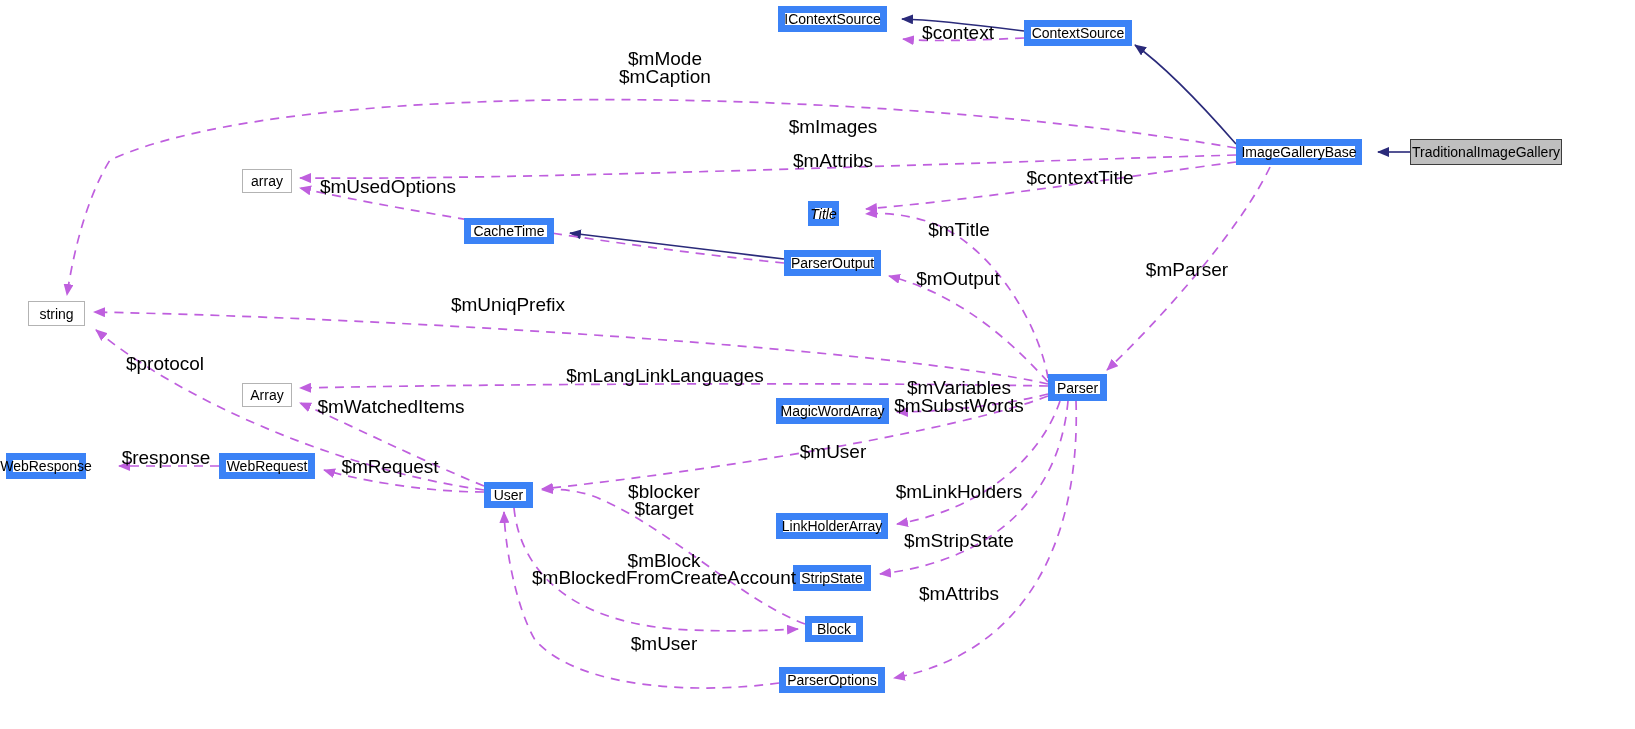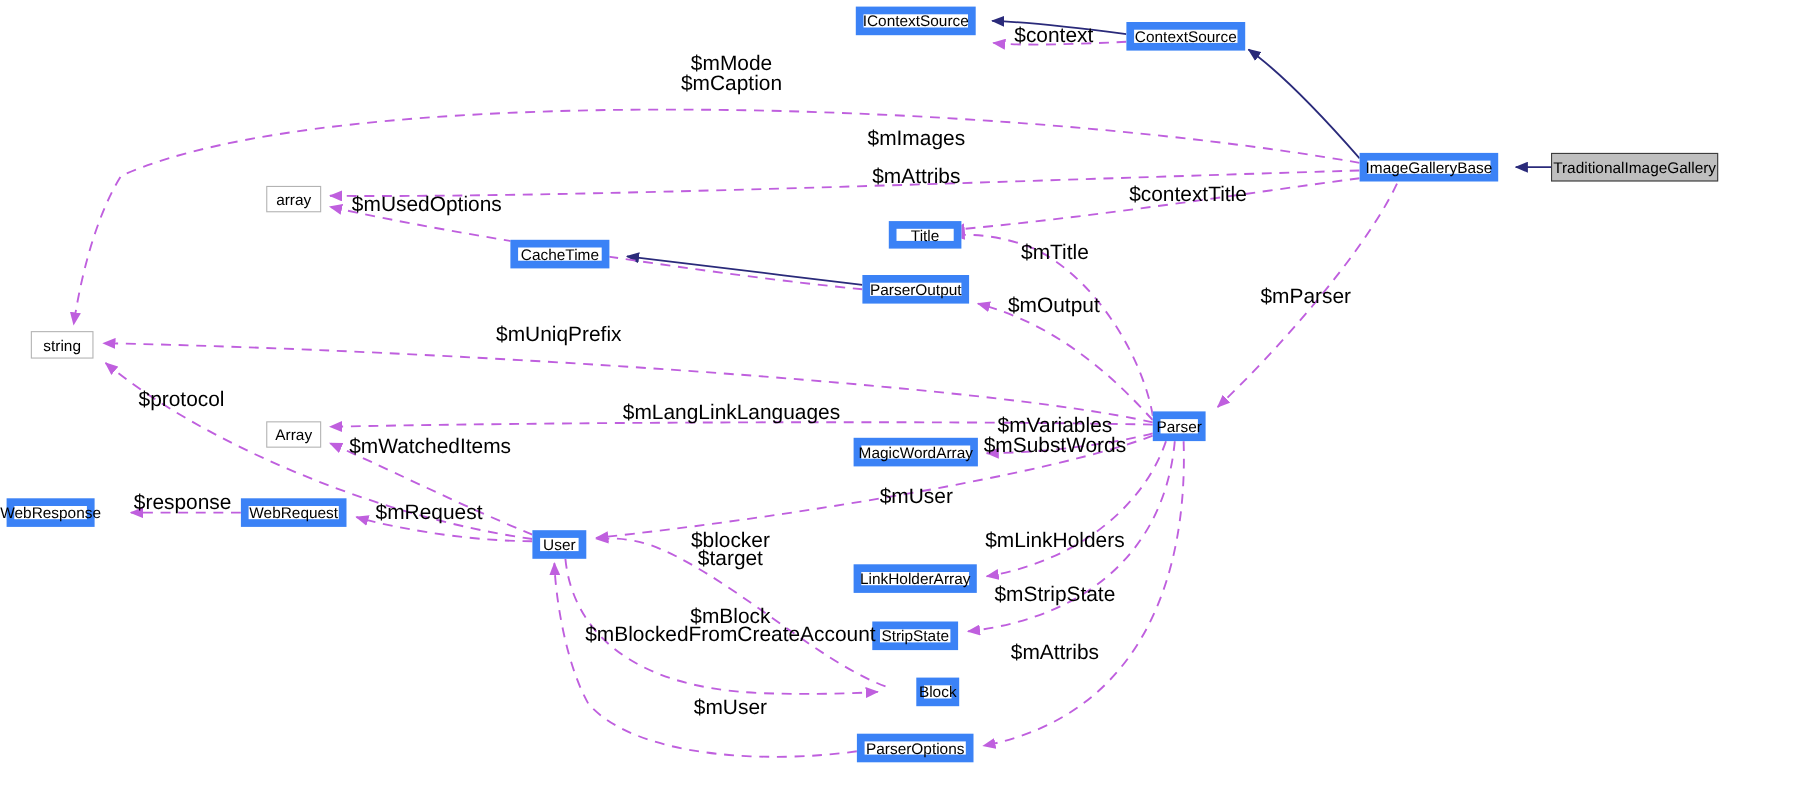--- a/index.html
+++ b/index.html
@@ -137,41 +137,41 @@
   </div>
 
   <div class="node highlight" style="left:1410px; top:139px; width:152px; height:26px;">
     <span>TraditionalImageGallery</span>
   </div>
 
   <div class="node plain" style="left:242px; top:169px; width:50px; height:24px;">
     <span>array</span>
   </div>
 
-  <div class="node" style="left:808px; top:201px; width:66px; height:25px;">
+  <div class="node" style="left:808px; top:201px; width:31px; height:25px;font-style:italic;">
     <span>Title</span>
   </div>
 
   <div class="node" style="left:464px; top:218px; width:90px; height:26px;">
     <span>CacheTime</span>
   </div>
 
   <div class="node" style="left:784px; top:250px; width:97px; height:26px;">
     <span>ParserOutput</span>
   </div>
 
   <div class="node plain" style="left:28px; top:301px; width:57px; height:25px;">
     <span>string</span>
   </div>
 
   <div class="node plain" style="left:242px; top:383px; width:50px; height:24px;">
     <span>Array</span>
   </div>
 
-  <div class="node" style="left:1048px; top:374px; width:48px; height:27px;">
+  <div class="node" style="left:1048px; top:374px; width:59px; height:27px;">
     <span>Parser</span>
   </div>
 
   <div class="node" style="left:776px; top:398px; width:113px; height:26px;">
     <span>MagicWordArray</span>
   </div>
 
   <div class="node" style="left:6px; top:453px; width:80px; height:26px;">
     <span>WebResponse</span>
   </div>
@@ -185,21 +185,21 @@
   </div>
 
   <div class="node" style="left:776px; top:513px; width:112px; height:26px;">
     <span>LinkHolderArray</span>
   </div>
 
   <div class="node" style="left:793px; top:565px; width:78px; height:26px;">
     <span>StripState</span>
   </div>
 
-  <div class="node" style="left:805px; top:616px; width:39px; height:26px;margin-left:28px;">
+  <div class="node" style="left:805px; top:616px; width:58px; height:26px;">
     <span>Block</span>
   </div>
 
   <div class="node" style="left:779px; top:667px; width:106px; height:26px;">
     <span>ParserOptions</span>
   </div>
 
   <div class="edge-label center" style="left:958px; top:24px;">$context</div>
   <div class="edge-label center" style="left:665px; top:50px;">$mMode</div>
   <div class="edge-label center" style="left:665px; top:68px;">$mCaption</div>

